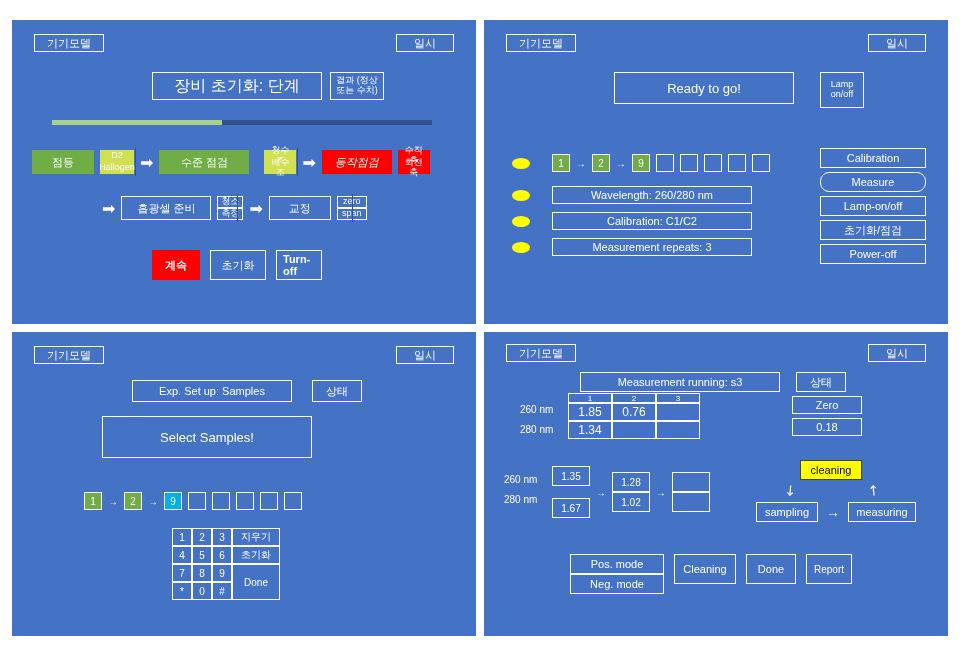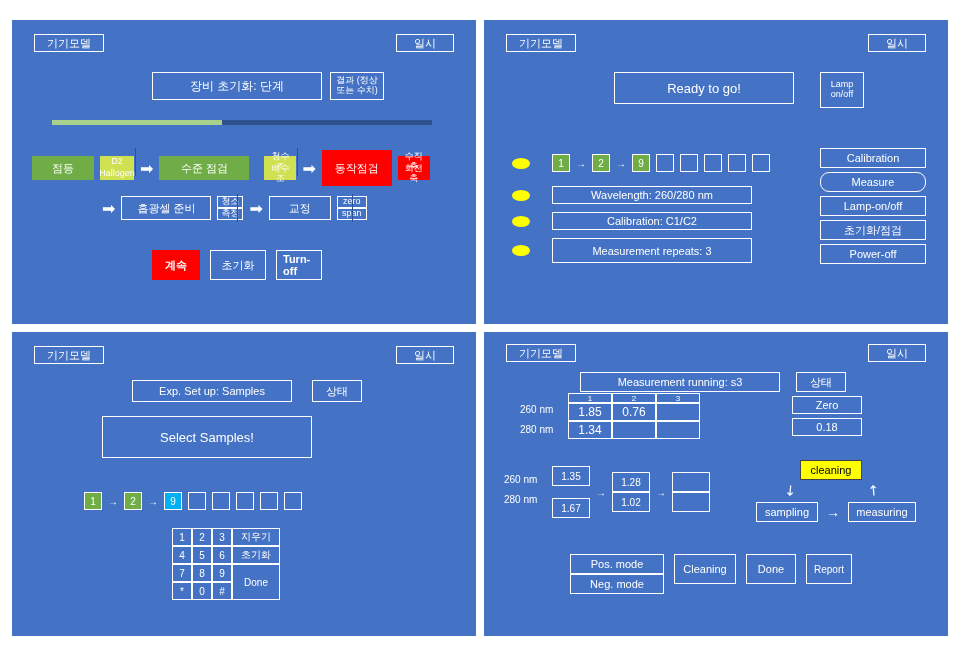--- a/index.html
+++ b/index.html
@@ -23,40 +23,40 @@
   .arrow-txt { font-size: 10px; color: #fff; }
 </style>
 </head>
 <body>
 
 <div class="grid">
 
   <div class="panel">
     <div class="box abs" style="top:14px; left:22px; width:70px; height:18px;">기기모델</div>
     <div class="box abs" style="top:14px; right:22px; width:58px; height:18px;">일시</div>
-    <div class="box abs" style="top:52px; left:140px; width:170px; height:28px; font-size:12px;">장비 초기화: 단계</div>
+    <div class="box abs" style="top:52px; left:140px; width:170px; height:28px; font-size:16px;">장비 초기화: 단계</div>
     <div class="box small abs" style="top:52px; left:318px; width:54px; height:28px;">결과 (정상 또는 수치)</div>
 
     <div class="abs" style="top:100px; left:40px; width:380px; height:5px; background:#2f528f;"></div>
     <div class="abs" style="top:100px; left:40px; width:170px; height:5px; background:#a9d18e;"></div>
 
     <div class="row abs" style="top:130px; left:20px;">
       <div class="box green" style="width:62px; height:24px;">점등</div>
       <div class="col" style="gap:0;">
         <div class="box small lime" style="width:34px; height:12px;">D2</div>
         <div class="box small lime" style="width:34px; height:12px;">Hallogen</div>
       </div>
       <span class="arrow-s">➡</span>
       <div class="box green" style="width:90px; height:24px;">수준 점검</div>
       <div class="col" style="gap:0;padding-left:9px;">
         <div class="box small lime" style="width:32px; height:12px;">청수조</div>
         <div class="box small lime" style="width:32px; height:12px;">배수조</div>
       </div>
       <span class="arrow-s">➡</span>
-      <div class="box red" style="width:70px; height:36px;">동작점검</div>
+      <div class="box red" style="width:70px; height:24px;font-style:italic;">동작점검</div>
       <div class="col" style="gap:0;">
         <div class="box small red" style="width:32px; height:12px;">수직축</div>
         <div class="box small red" style="width:32px; height:12px;">회전축</div>
       </div>
     </div>
 
     <div class="row abs" style="top:176px; left:90px;">
       <span class="arrow-s">➡</span>
       <div class="box" style="width:90px; height:24px;">흡광셀 준비</div>
       <div class="col" style="gap:0;">
@@ -109,21 +109,21 @@
         <div class="box" style="width:200px; height:18px;">Wavelength: 260/280 nm</div>
       </div>
     <div class="row abs" style="top:192px; left:28px;">
         <div class="ellipse"></div>
         <div style="width:10px;"></div>
         <div class="box" style="width:200px; height:18px;">Calibration: C1/C2</div>
       </div>
     <div class="row abs" style="top:218px; left:28px;">
         <div class="ellipse"></div>
         <div style="width:10px;"></div>
-        <div class="box" style="width:200px; height:25px;">Measurement repeats: 3</div>
+        <div class="box" style="width:200px; height:18px;">Measurement repeats: 3</div>
       </div>
 
     <div class="col abs" style="top:128px; right:22px; gap:4px;">
       <div class="box" style="width:106px; height:20px;">Calibration</div>
       <div class="box" style="width:106px; height:20px;border-radius:9px;">Measure</div>
       <div class="box" style="width:106px; height:20px;">Lamp-on/off</div>
       <div class="box" style="width:106px; height:20px;">초기화/점검</div>
       <div class="box" style="width:106px; height:20px;">Power-off</div>
     </div>
   </div>

